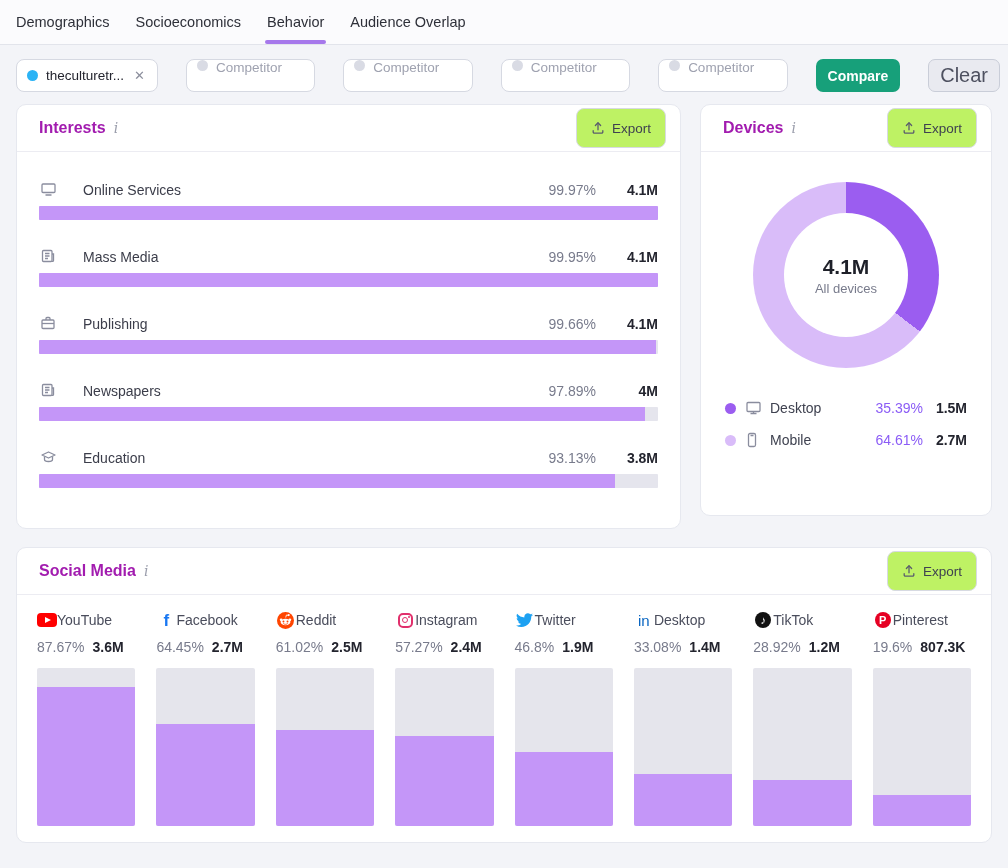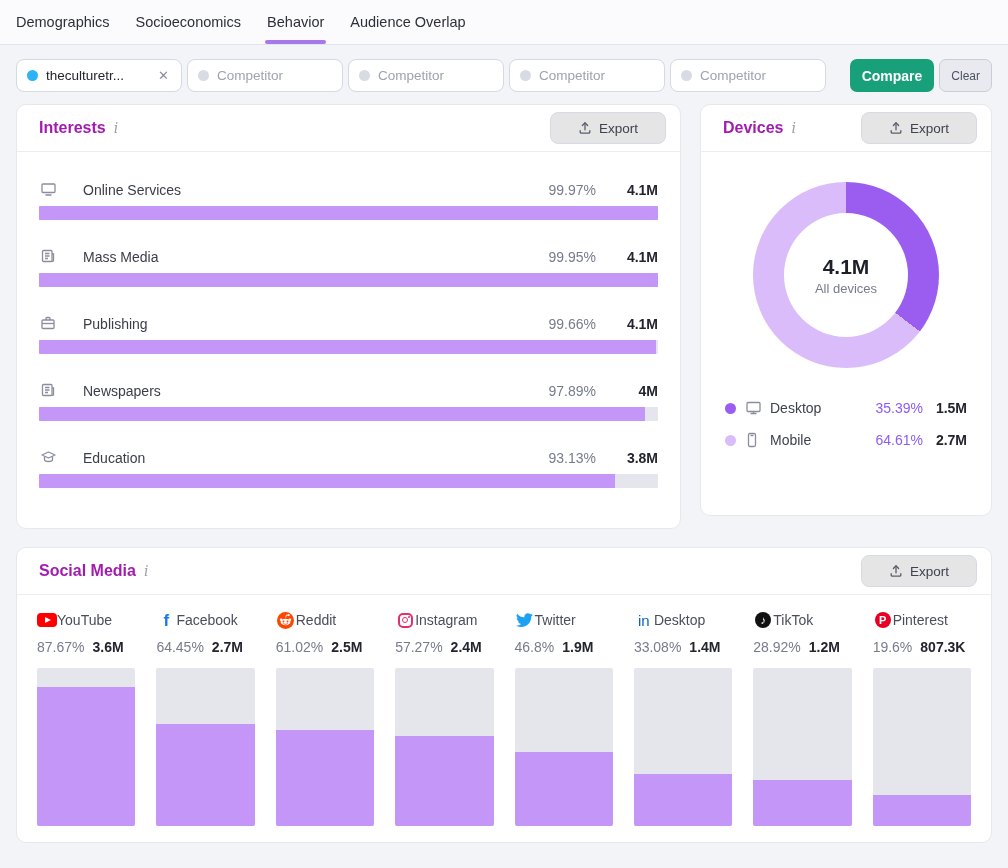--- a/index.html
+++ b/index.html
@@ -22,75 +22,75 @@
     display:flex; align-items:center;
     font-size:14.5px; color:#2e3039;
     cursor:pointer; position:relative; white-space:nowrap;
   }
   .tab.active::after {
     content:""; position:absolute; left:-2px; right:-2px; bottom:0;
     height:4px; border-radius:3px; background:var(--underline,#a678eb);
   }
   
   .filters {
-    display:flex; align-items:center; gap:5px;
-    padding:14px 16px 12px 16px;
+    display:flex; align-items:center; gap:28px;
+    padding:14px 8px 12px 16px;
   }
   .chip {
     width:166px; height:33px; background:#fff;
     border:1px solid #d6d9e2; border-radius:8px;
     display:flex; align-items:center; gap:8px; padding:0 10px;
     cursor:pointer;
   }
   .dot { width:11px; height:11px; border-radius:50%; flex:0 0 auto; }
   .chip-label { font-size:13.5px; color:#23242e; flex:1 1 auto; overflow:hidden; white-space:nowrap; }
   .chip-close { color:#8b8e9c; font-size:13px; cursor:pointer; padding:2px; }
   .input-box {
     width:156px; height:33px; background:#fff;
     border:1px solid #d6d9e2; border-radius:8px;
-    display:flex; align-items:center; gap:8px; padding:0 10px;
+    display:flex; align-items:flex-start; gap:8px; padding:0 10px;
   }
   .input-box .dot { background:#d9dbe4; }
   .input-box input {
     border:none; outline:none; width:100%;
     font-size:13.5px; color:#23242e; background:transparent;
     font-family:inherit;
   }
   .input-box input::placeholder { color:#9ta; color:#9fa2b0; }
   .btn-compare {
     margin-left:auto; height:33px; padding:0 12px;
     background:var(--green,#17a07a); color:#fff;
     border:none; border-radius:7px;
     font-size:14px; font-weight:700; cursor:pointer;
     font-family:inherit;
   }
   .btn-clear {
     height:33px; padding:0 11px;
     background:#e9eaf0; color:#4e5160;
     border:1px solid #c9cdd8; border-radius:7px;
-    font-size:12px; cursor:pointer; font-family:inherit;
+    font-size:20px; cursor:pointer; font-family:inherit;
   }
   
   .row-panels { display:flex; gap:19px; padding:0 16px; }
   .panel {
     background:#fff; border:1px solid #e6e8ef; border-radius:10px;
     overflow:hidden;
   }
   .panel-head {
     height:47px; display:flex; align-items:center;
     padding:0 14px 0 22px; border-bottom:1px solid #ececf2;
   }
   .panel-title { font-size:16px; font-weight:700; color:#a21caf; }
   .info-i {
     font-family:"DejaVu Serif",serif; font-style:italic;
     color:#9b9eac; font-size:14px; margin-left:8px; cursor:pointer;
   }
   .btn-export {
-    margin-left:auto; height:32px; padding:0 27px;
-    background:#e5e5e5; border:1px solid #d7dae2; border-radius:8px;
+    margin-left:auto; height:40px; padding:0 14px;
+    background:#bef264; border:1px solid #d7dae2; border-radius:8px;
     display:inline-flex; align-items:center; gap:7px;
     font-size:13.5px; color:#3f4250; cursor:pointer; font-family:inherit;
   }
   
   .panel-interests { width:665px; height:425px; }
   .interest-rows { padding:26px 22px 0 22px; }
   .irow { margin-bottom:25px; }
   .irow-top { display:flex; align-items:flex-end; height:20px; margin-bottom:8px;gap:16px; }
   .iicon { width:18px; height:18px; margin-right:10px; display:inline-flex; align-items:center; justify-content:center; color:#8a8d9e; }
   .ilabel { color:#3b3d4a; }

